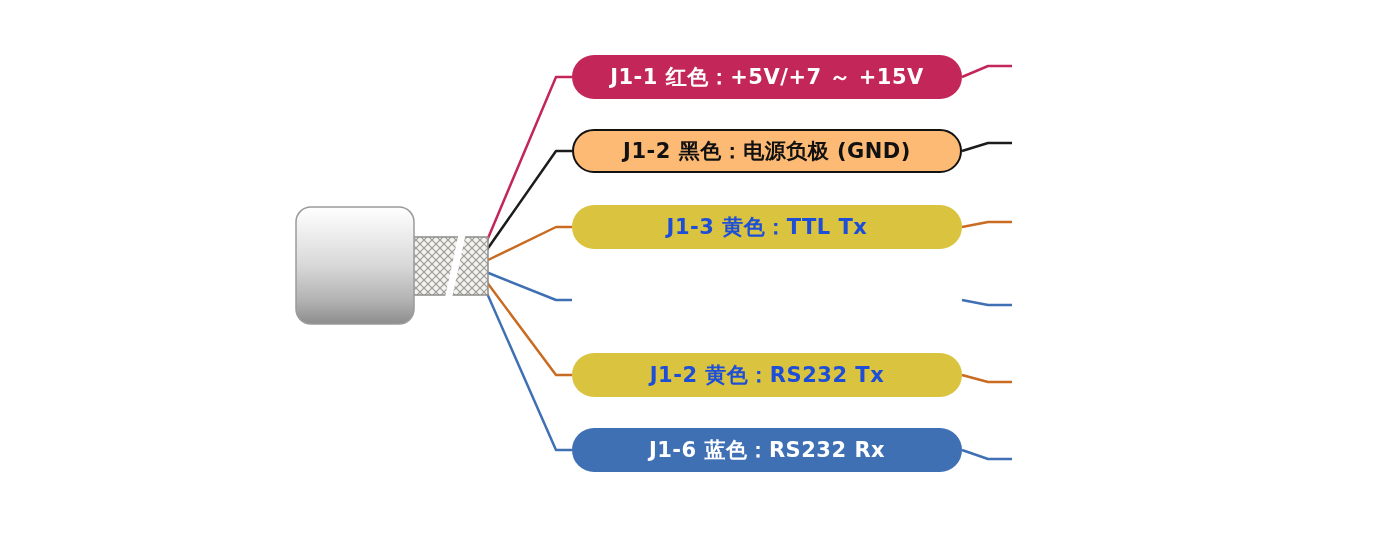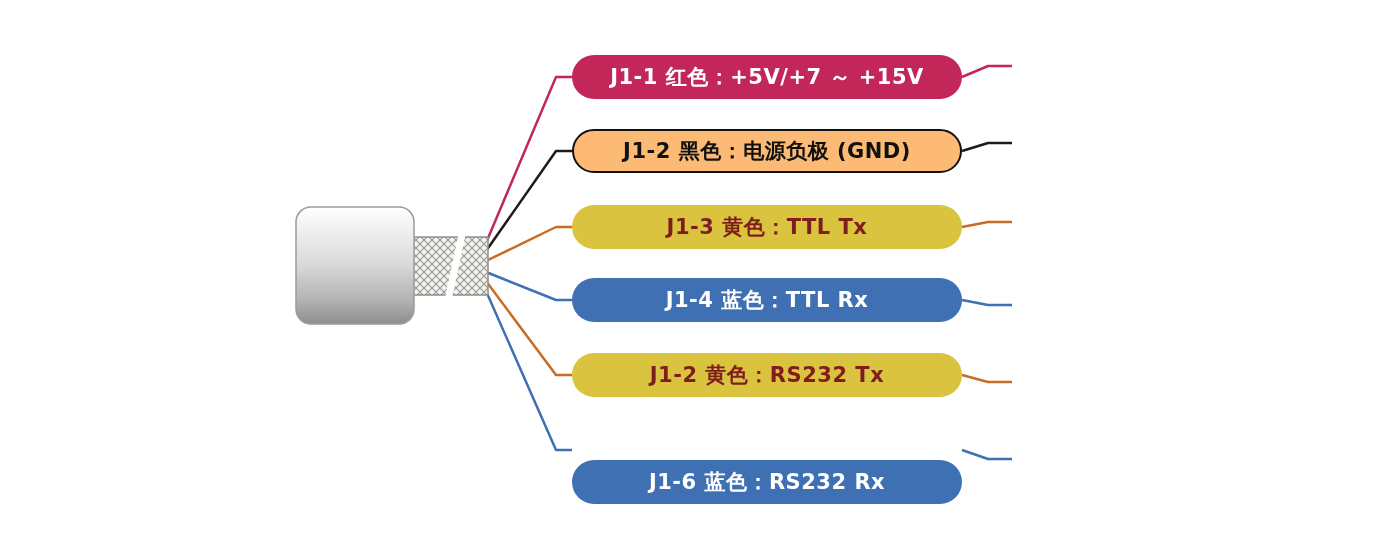--- a/index.html
+++ b/index.html
@@ -30,28 +30,28 @@
     align-items: center;
     justify-content: center;
     font-size: 21px;
     font-weight: bold;
     letter-spacing: 0.5px;
     box-sizing: border-box;
     white-space: nowrap;
   }
   .pill[data-color="crimson"] { background: #c3275a; color: #ffffff; }
   .pill[data-color="white"]   { background: #fdba74; color: #111111; border: 2.5px solid #111111; }
-  .pill[data-color="yellow"]  { background: #d9c33f; color: #7f1d1d; }
+  .pill[data-color="yellow"]  { background: #d9c33f; color: #1d4ed8; }
   .pill[data-color="blue"]    { background: #4070b4; color: #ffffff; }
   .pill-1 { top: 55px; }
   .pill-2 { top: 129px; }
   .pill-3 { top: 205px; }
   .pill-4 { top: 278px; }
   .pill-5 { top: 353px; }
-  .pill-6 { top: 428px; margin-top: 32px; }
+  .pill-6 { top: 428px; }
 </style>
 </head>
 <body>
 
 <div class="stage">
 
   <svg class="wiring-svg" width="1400" height="548" viewBox="0 0 1400 548">
     <defs>
       <linearGradient id="metal" x1="0" y1="0" x2="0" y2="1">
         <stop offset="0" stop-color="#ffffff"></stop>
@@ -92,23 +92,20 @@
   </div>
 
   <div class="pill pill-2" data-color="white">
     <span>J1-2 黑色：电源负极 (GND)</span>
   </div>
 
   <div class="pill pill-3" data-color="yellow">
     <span>J1-3 黄色：TTL  Tx</span>
   </div>
 
-  <div class="pill pill-4" data-color="blue">
-    <span>J1-4 蓝色：TTL Rx</span>
-  </div>
 
   <div class="pill pill-5" data-color="yellow">
     <span>J1-2 黄色：RS232 Tx</span>
   </div>
 
   <div class="pill pill-6" data-color="blue">
     <span>J1-6 蓝色：RS232 Rx</span>
   </div>
 
 </div>

